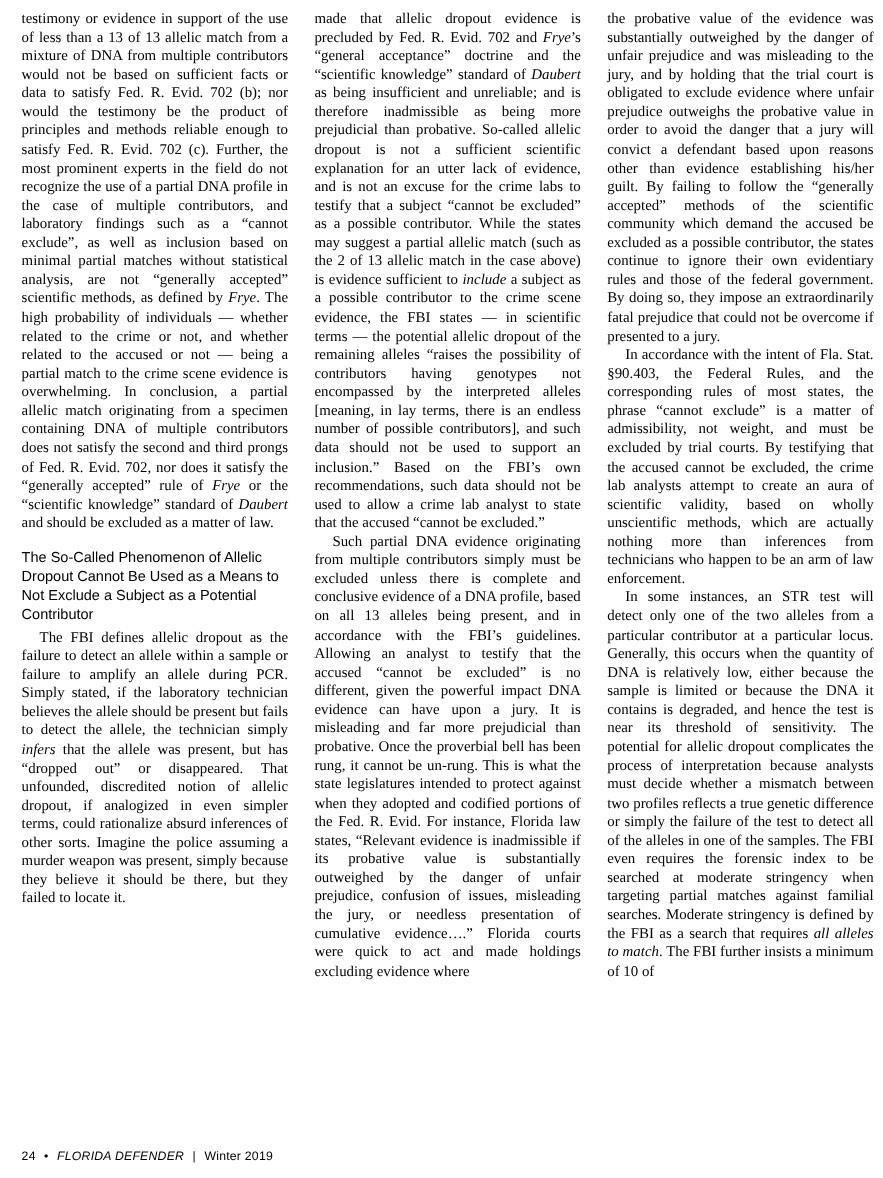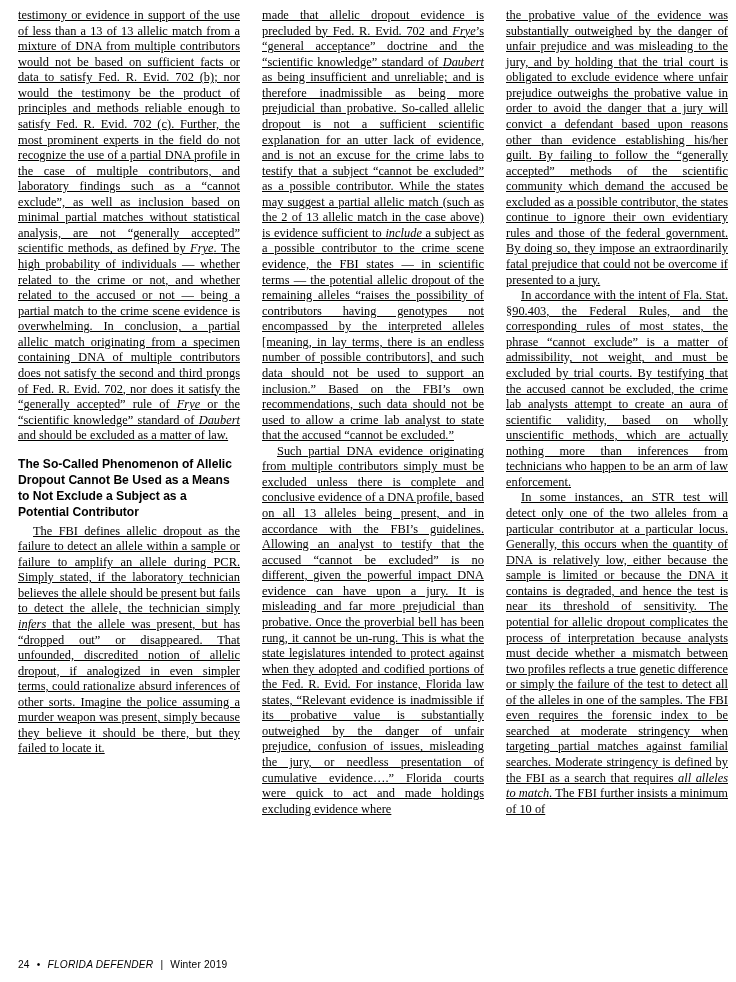--- a/index.html
+++ b/index.html
@@ -31,30 +31,29 @@
     flex: 0 0 222px;
     font-size: 12.4px;
     line-height: 1.255;
     text-align: justify;
     text-justify: inter-word;
     hyphens: auto;
     -webkit-hyphens: auto;
   }
   .col p {
     margin: 0;
-    text-decoration: underline;
   }
   .col p.indent {
     text-indent: 15px;
   }
   h2.subhead {
     font-family: "Liberation Sans", sans-serif;
     font-size: 12.1px;
     line-height: 1.32;
-    font-weight: bold;
+    font-weight: normal;
     margin: 13px 0 3px 0;
     text-align: left;
     hyphens: none;
   }
   .footer {
     position: absolute;
     left: 18px;
     bottom: 12px;
     font-family: "Liberation Sans", sans-serif;
     font-size: 10.2px;

